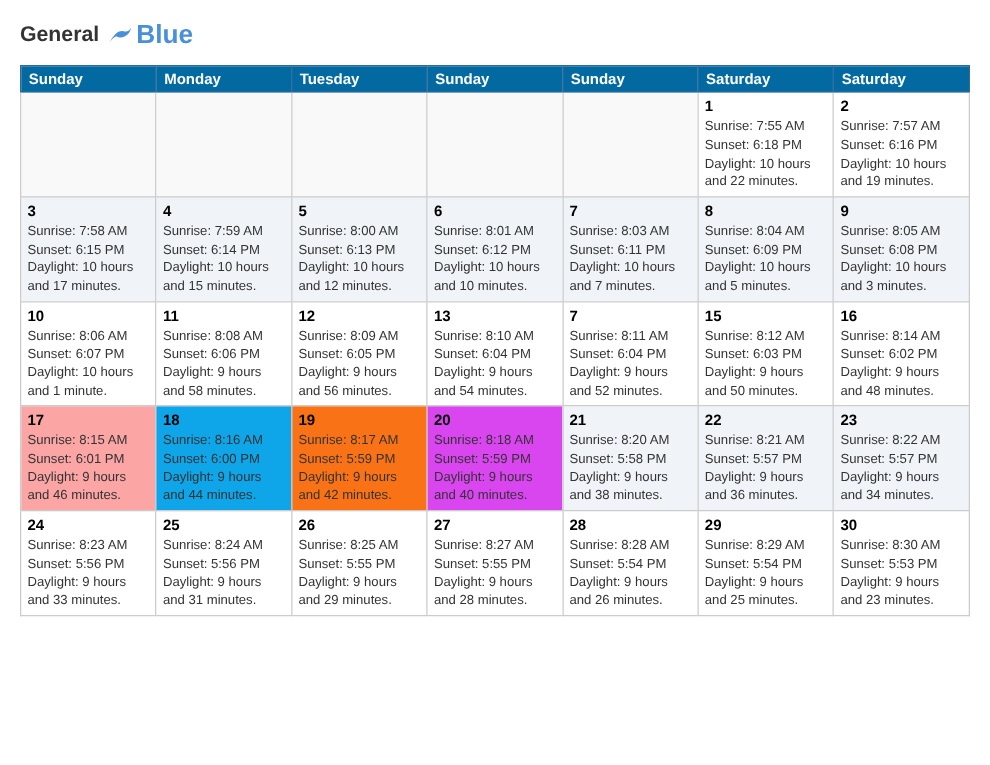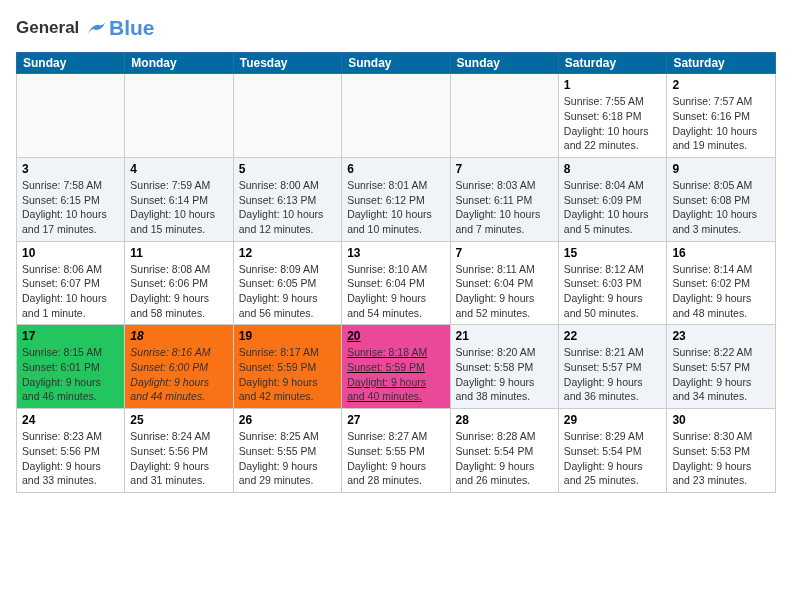--- a/index.html
+++ b/index.html
@@ -180,33 +180,33 @@
         <td>
           <span class="day-number">15</span>
           <div class="day-info">Sunrise: 8:12 AM<br>Sunset: 6:03 PM<br>Daylight: 9 hours<br>and 50 minutes.</div>
         </td>
         <td>
           <span class="day-number">16</span>
           <div class="day-info">Sunrise: 8:14 AM<br>Sunset: 6:02 PM<br>Daylight: 9 hours<br>and 48 minutes.</div>
         </td>
       </tr>
       <tr>
-        <td style="background: #22c55e;">
+        <td style="background: #fca5a5;">
           <span class="day-number">17</span>
           <div class="day-info">Sunrise: 8:15 AM<br>Sunset: 6:01 PM<br>Daylight: 9 hours<br>and 46 minutes.</div>
         </td>
-        <td style="background: #f97316; font-style: italic;">
+        <td style="background: #0ea5e9;">
           <span class="day-number">18</span>
           <div class="day-info">Sunrise: 8:16 AM<br>Sunset: 6:00 PM<br>Daylight: 9 hours<br>and 44 minutes.</div>
         </td>
         <td style="background: #f97316;">
           <span class="day-number">19</span>
           <div class="day-info">Sunrise: 8:17 AM<br>Sunset: 5:59 PM<br>Daylight: 9 hours<br>and 42 minutes.</div>
         </td>
-        <td style="background: #ec4899; text-decoration: underline;">
+        <td style="background: #d946ef;">
           <span class="day-number">20</span>
           <div class="day-info">Sunrise: 8:18 AM<br>Sunset: 5:59 PM<br>Daylight: 9 hours<br>and 40 minutes.</div>
         </td>
         <td style="background: rgb(240, 244, 248);">
           <span class="day-number">21</span>
           <div class="day-info">Sunrise: 8:20 AM<br>Sunset: 5:58 PM<br>Daylight: 9 hours<br>and 38 minutes.</div>
         </td>
         <td style="background: rgb(240, 244, 248); margin-top: 45px;">
           <span class="day-number">22</span>
           <div class="day-info">Sunrise: 8:21 AM<br>Sunset: 5:57 PM<br>Daylight: 9 hours<br>and 36 minutes.</div>

